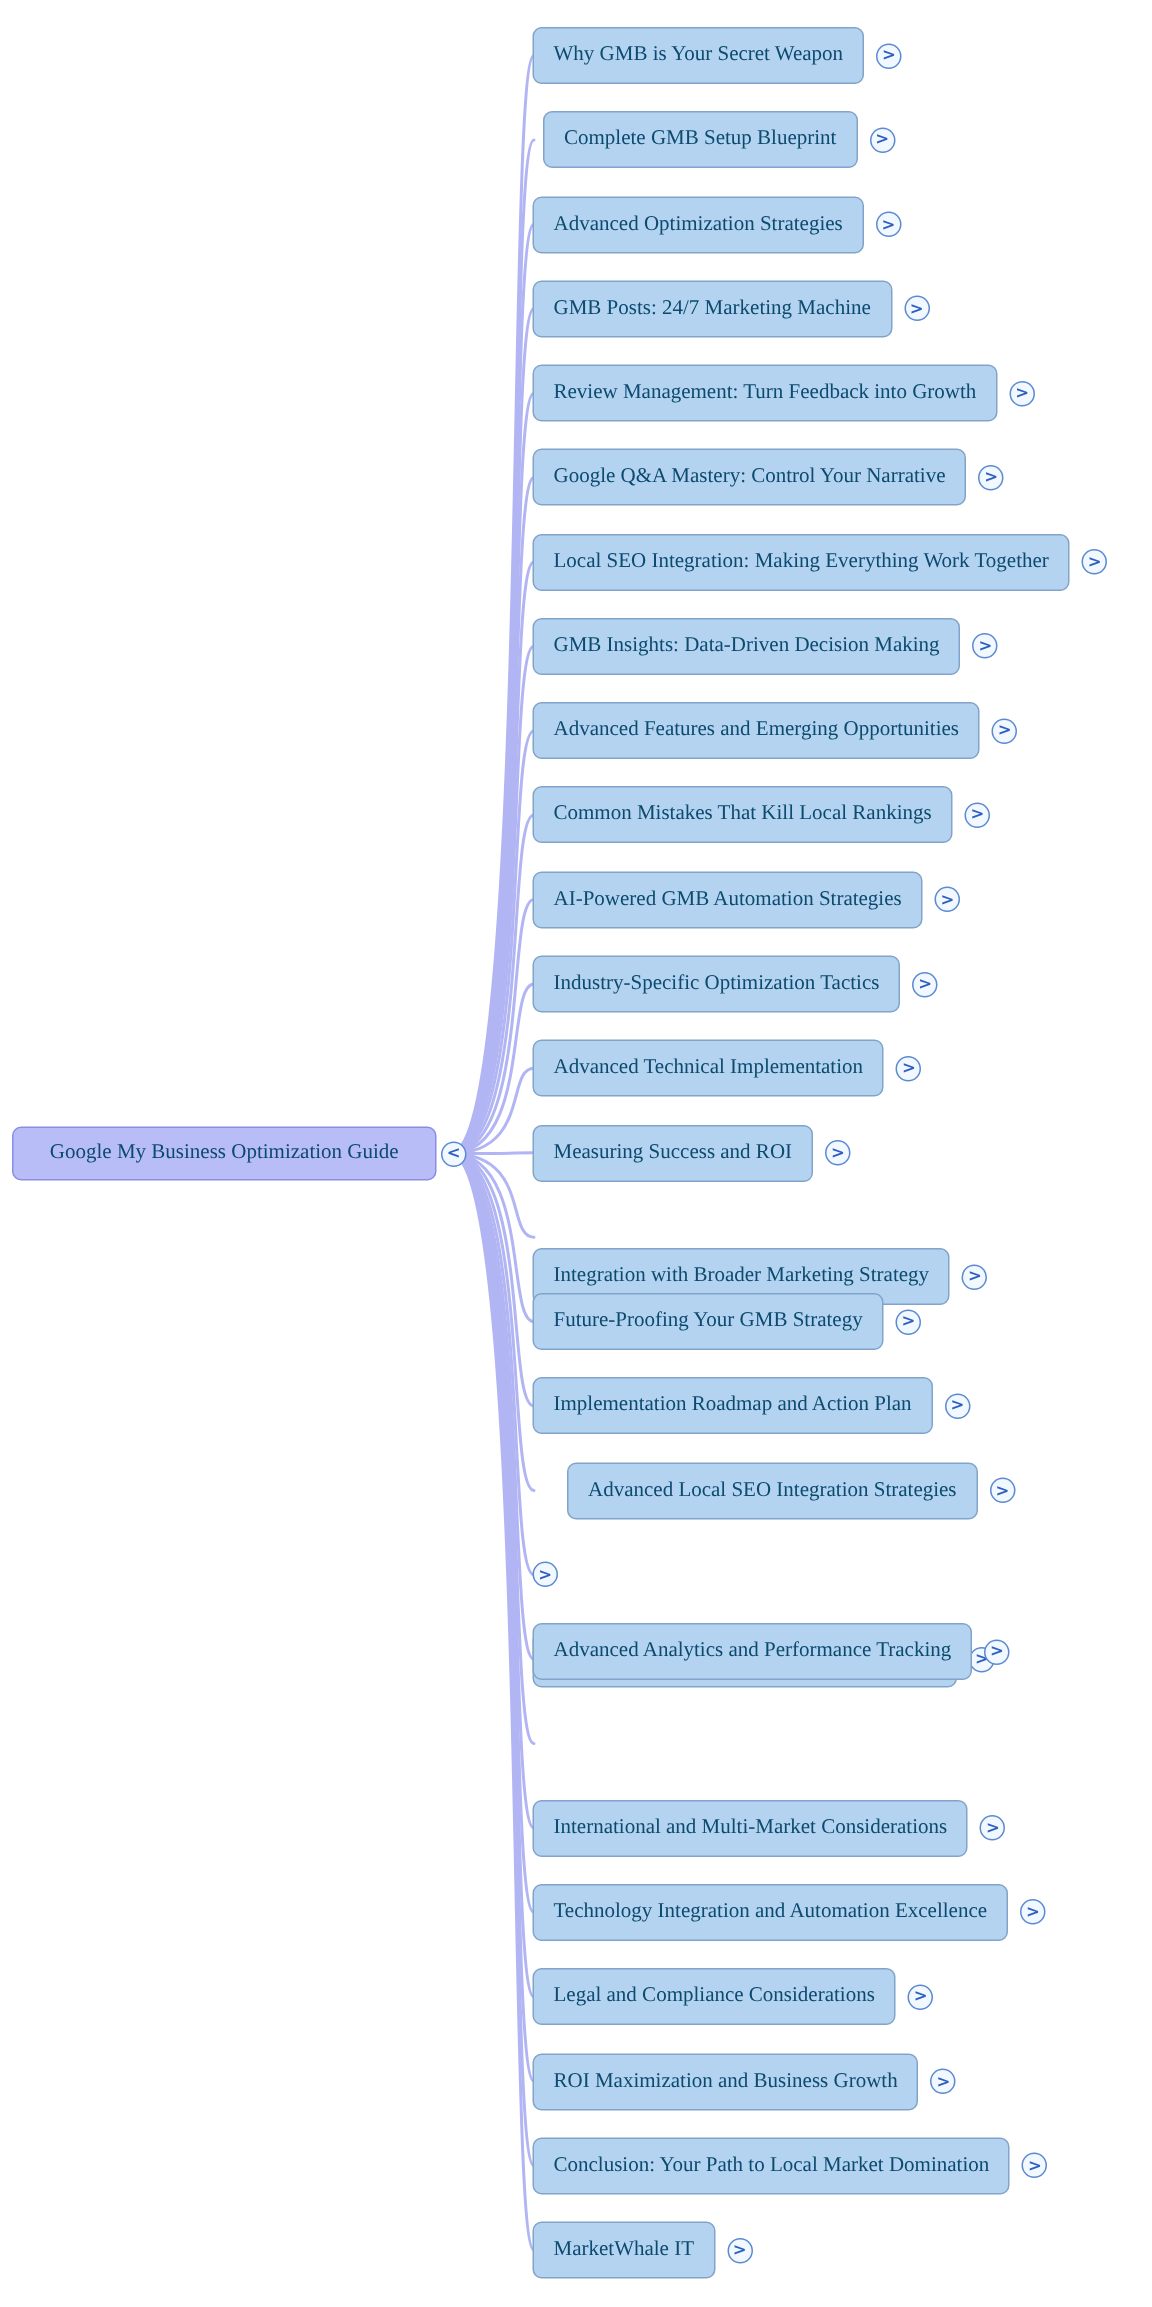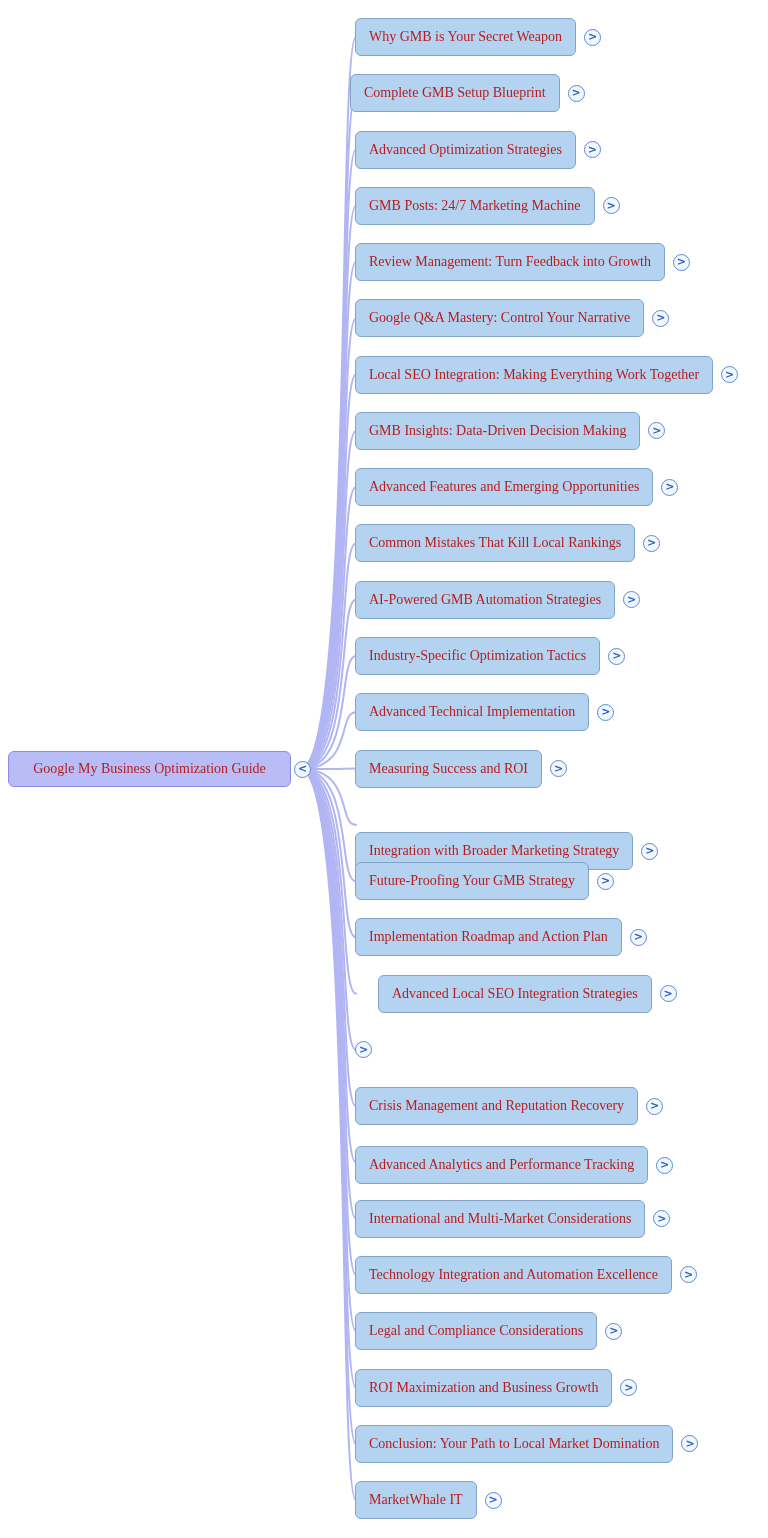--- a/index.html
+++ b/index.html
@@ -22,21 +22,21 @@
   }
   path.connector {
     fill: none;
     stroke: #b2b5f3;
     stroke-width: 2;
     stroke-linecap: round;
   }
   .node {
     border-radius: 6px;
     font-size: 14px;
-    color: #b91c1c;
+    color: #0c4a6e;
     line-height: 1;
     white-space: nowrap;
   }
   .branch-row {
     position: absolute;
     display: flex;
     align-items: center;
     gap: 8px;
     height: 38px;
   }
@@ -119,21 +119,21 @@
 
   <div class="root-wrap">
     <div class="node root">Google My Business Optimization Guide</div>
     <div class="expander root-exp">&lt;</div>
   </div>
 
 <div class="branch-row" style="left: 355px; top: 18px;">
       <div class="node branch">Why GMB is Your Secret Weapon</div>
       <div class="expander">&gt;</div>
     </div>
-    <div class="branch-row" style="left: 350px; top: 74.3px;">
+    <div class="branch-row" style="left: 362px; top: 74.3px;">
       <div class="node branch">Complete GMB Setup Blueprint</div>
       <div class="expander">&gt;</div>
     </div>
     <div class="branch-row" style="left: 355px; top: 130.5px;">
       <div class="node branch">Advanced Optimization Strategies</div>
       <div class="expander">&gt;</div>
     </div>
     <div class="branch-row" style="left: 355px; top: 186.8px;">
       <div class="node branch">GMB Posts: 24/7 Marketing Machine</div>
       <div class="expander">&gt;</div>
@@ -194,21 +194,21 @@
       <div class="node branch">Advanced Local SEO Integration Strategies</div>
       <div class="expander">&gt;</div>
     </div>
     <div class="branch-row" style="left: 355px; top: 1030.9px;">
       <div class="expander">&gt;</div>
     </div>
     <div class="branch-row" style="left: 355px; top: 1087.1px;">
       <div class="node branch">Crisis Management and Reputation Recovery</div>
       <div class="expander">&gt;</div>
     </div>
-    <div class="branch-row" style="left: 355px; top: 1146px;">
+    <div class="branch-row" style="left: 355px; top: 1082px;">
       <div class="node branch">Advanced Analytics and Performance Tracking</div>
       <div class="expander">&gt;</div>
     </div>
     <div class="branch-row" style="left: 355px; top: 1199.7px;">
       <div class="node branch">International and Multi-Market Considerations</div>
       <div class="expander">&gt;</div>
     </div>
     <div class="branch-row" style="left: 355px; top: 1255.9px;">
       <div class="node branch">Technology Integration and Automation Excellence</div>
       <div class="expander">&gt;</div>

